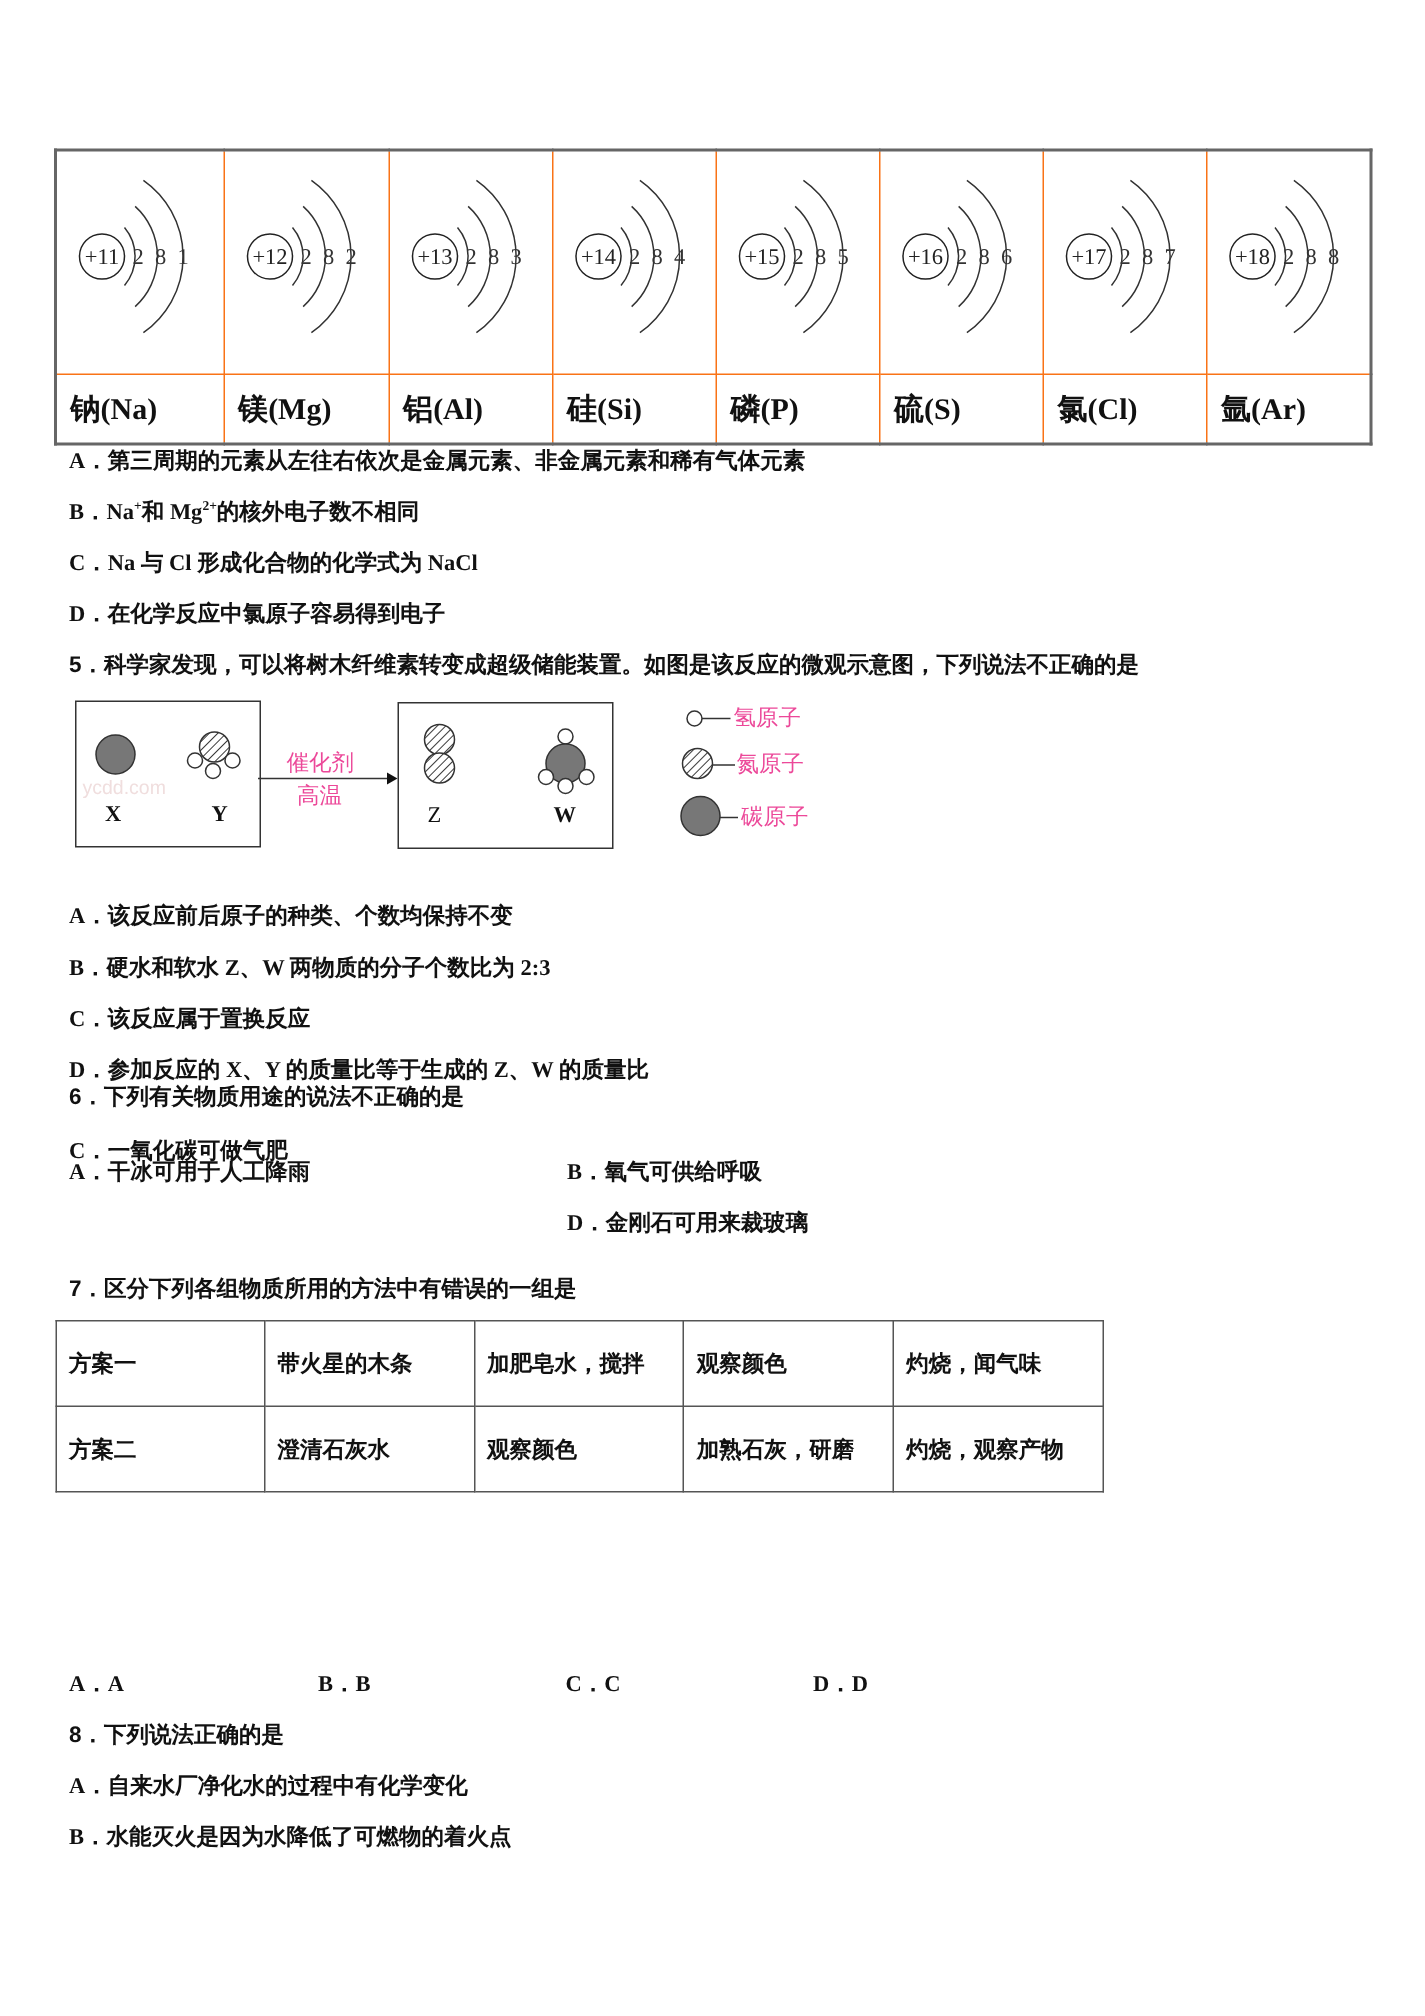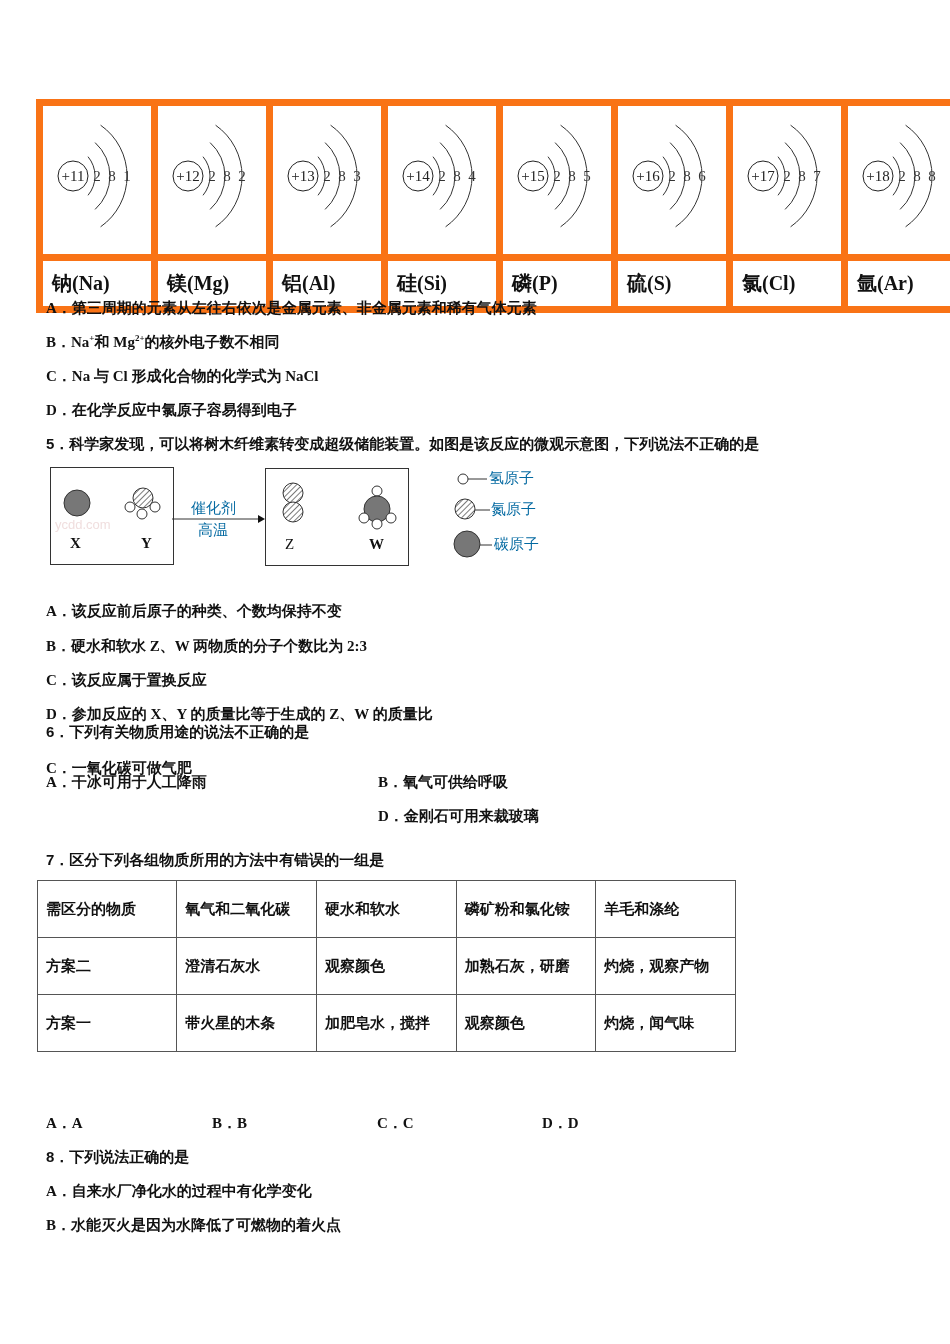--- a/index.html
+++ b/index.html
@@ -7,30 +7,30 @@
          font-family:"Liberation Serif","DejaVu Serif",serif; color:#111; }
   .abs { position:absolute; }
   .line { position:absolute; left:46px; font-size:15px; font-weight:bold; white-space:nowrap; line-height:20px; }
   .qline { position:absolute; left:46px; font-size:15px; font-weight:bold; white-space:nowrap; line-height:20px;
            font-family:"Liberation Sans","DejaVu Sans",sans-serif; }
   .opt-letter { font-family:"Liberation Serif",serif; font-weight:bold; }
   sup { font-size:9px; vertical-align:6px; line-height:0; }
 
   
   table.atoms { position:absolute; left:36px; top:99px; width:879px; border-collapse:collapse; }
-  table.atoms td { border:7px solid #f97316; padding:0; vertical-align:middle; }
+  table.atoms td { border:1px solid #f97316; padding:0; vertical-align:middle; }
   table.atoms tr.diag td { height:148px; }
   table.atoms tr.names td { height:45px; font-size:20px; font-weight:bold; padding-left:9px; }
   table.atoms { border:2px solid #666; }
   .atom-svg { display:block; }
 
   
   .box { position:absolute; border:1px solid #333; background:#fff; }
   .lbl { position:absolute; font-size:15px; font-weight:bold; font-family:"Liberation Serif",serif; }
-  .cn { font-family:"DejaVu Sans","Liberation Sans",sans-serif; font-size:15px; position:absolute; color:#0369a1; }
+  .cn { font-family:"DejaVu Sans","Liberation Sans",sans-serif; font-size:15px; position:absolute; color:#ec4899; }
 
   
   table.q7 { position:absolute; left:37px; top:880px; width:699px; border-collapse:collapse; border:1px solid #555; }
   table.q7 td { border:1px solid #555; height:56px; font-size:15px; font-weight:bold; padding:0 8px; width:123px;
                 font-family:"Liberation Sans","DejaVu Sans",sans-serif; white-space:nowrap; }
   table.q7 td.ser { font-family:"Liberation Serif",serif; }
 </style>
 </head>
 <body>
 
@@ -269,40 +269,33 @@
   <span class="opt-letter">C．</span><span>一氧化碳可做气肥</span>
 </div>
 <div class="line" style="top:806px;left:378px">
   <span class="opt-letter">D．</span><span>金刚石可用来裁玻璃</span>
 </div>
 
 <div class="qline" style="top:850px">7．区分下列各组物质所用的方法中有错误的一组是</div>
 <table class="q7">
   <tbody>
   <tr>
-    <td>需区分的物质</td>
-    <td>氧气和二氧化碳</td>
-    <td>硬水和软水</td>
-    <td>磷矿粉和氯化铵</td>
-    <td>羊毛和涤纶</td>
+    <td>方案一</td>
+    <td>带火星的木条</td>
+    <td>加肥皂水，搅拌</td>
+    <td>观察颜色</td>
+    <td>灼烧，闻气味</td>
   </tr>
   <tr>
     <td>方案二</td>
     <td>澄清石灰水</td>
     <td>观察颜色</td>
     <td>加熟石灰，研磨</td>
     <td>灼烧，观察产物</td>
   </tr>
-  <tr>
-    <td>方案一</td>
-    <td>带火星的木条</td>
-    <td>加肥皂水，搅拌</td>
-    <td>观察颜色</td>
-    <td>灼烧，闻气味</td>
-  </tr>
 </tbody>
   </table>
 <div class="line" style="top:1113px">A．A</div>
 <div class="line" style="top:1113px;left:212px">B．B</div>
 <div class="line" style="top:1113px;left:377px">C．C</div>
 <div class="line" style="top:1113px;left:542px">D．D</div>
 
 <div class="qline" style="top:1147px">8．下列说法正确的是</div>
 <div class="line" style="top:1181px">
   <span class="opt-letter">A．</span><span>自来水厂净化水的过程中有化学变化</span>

